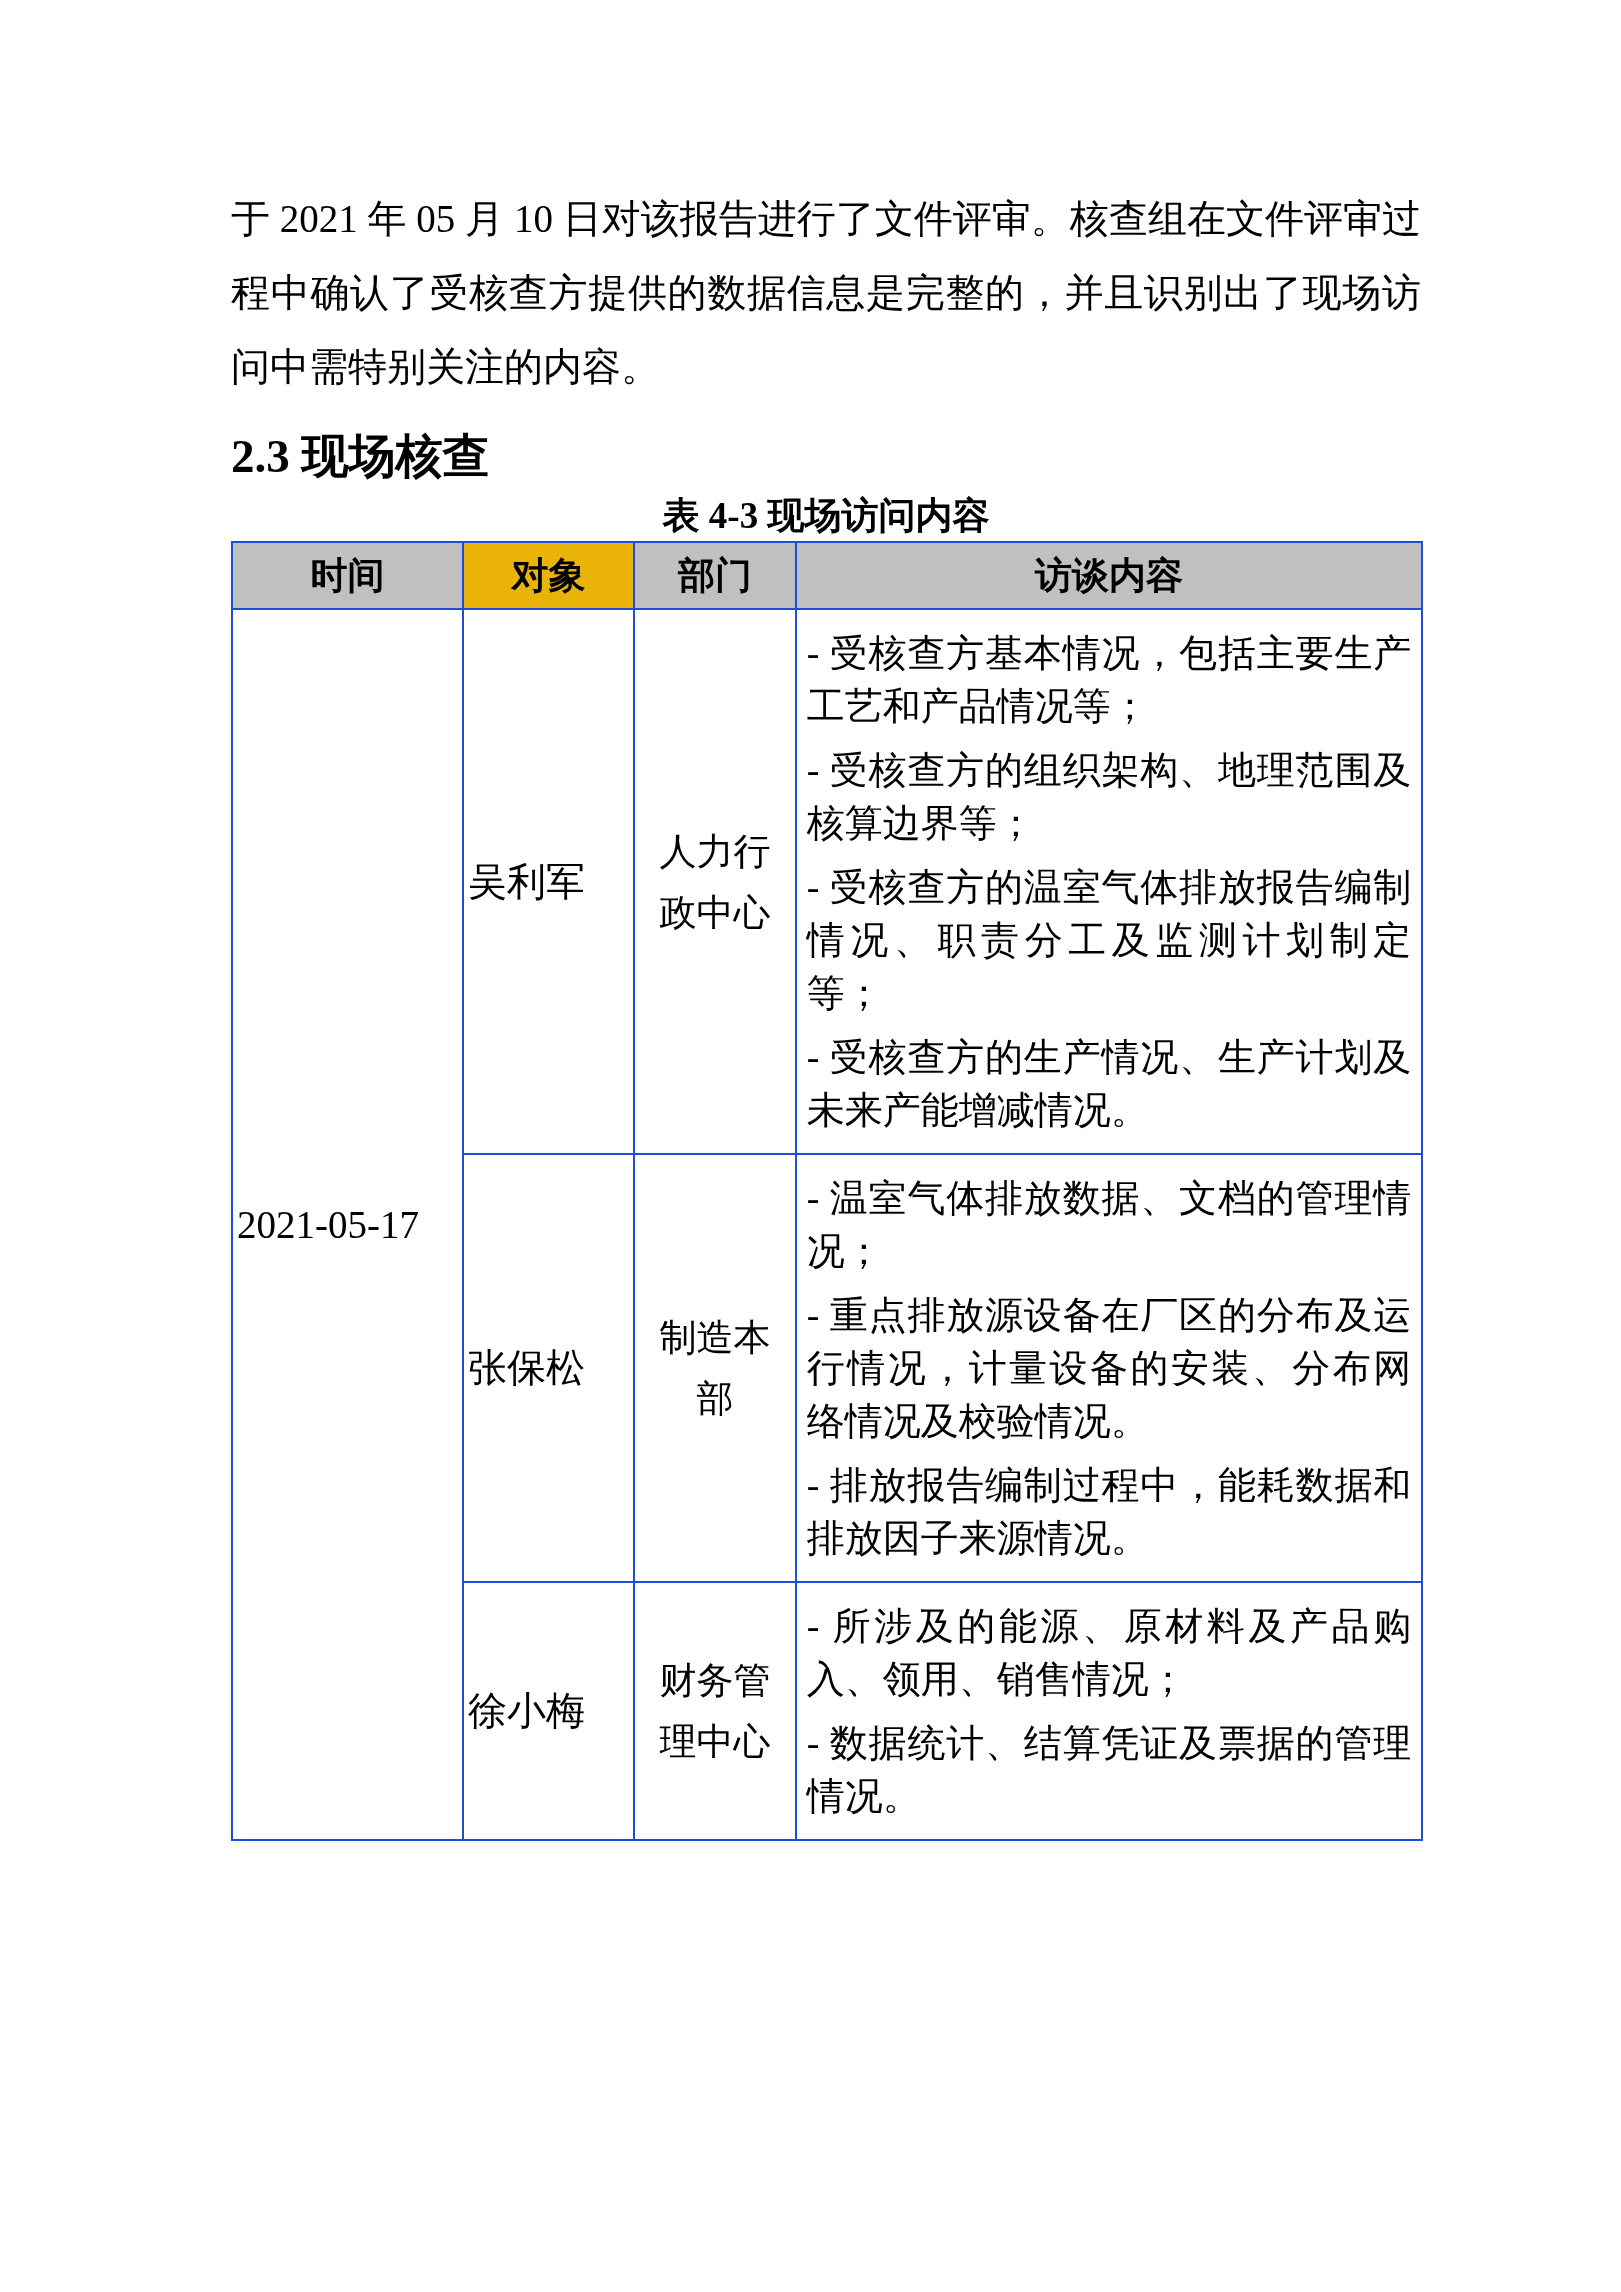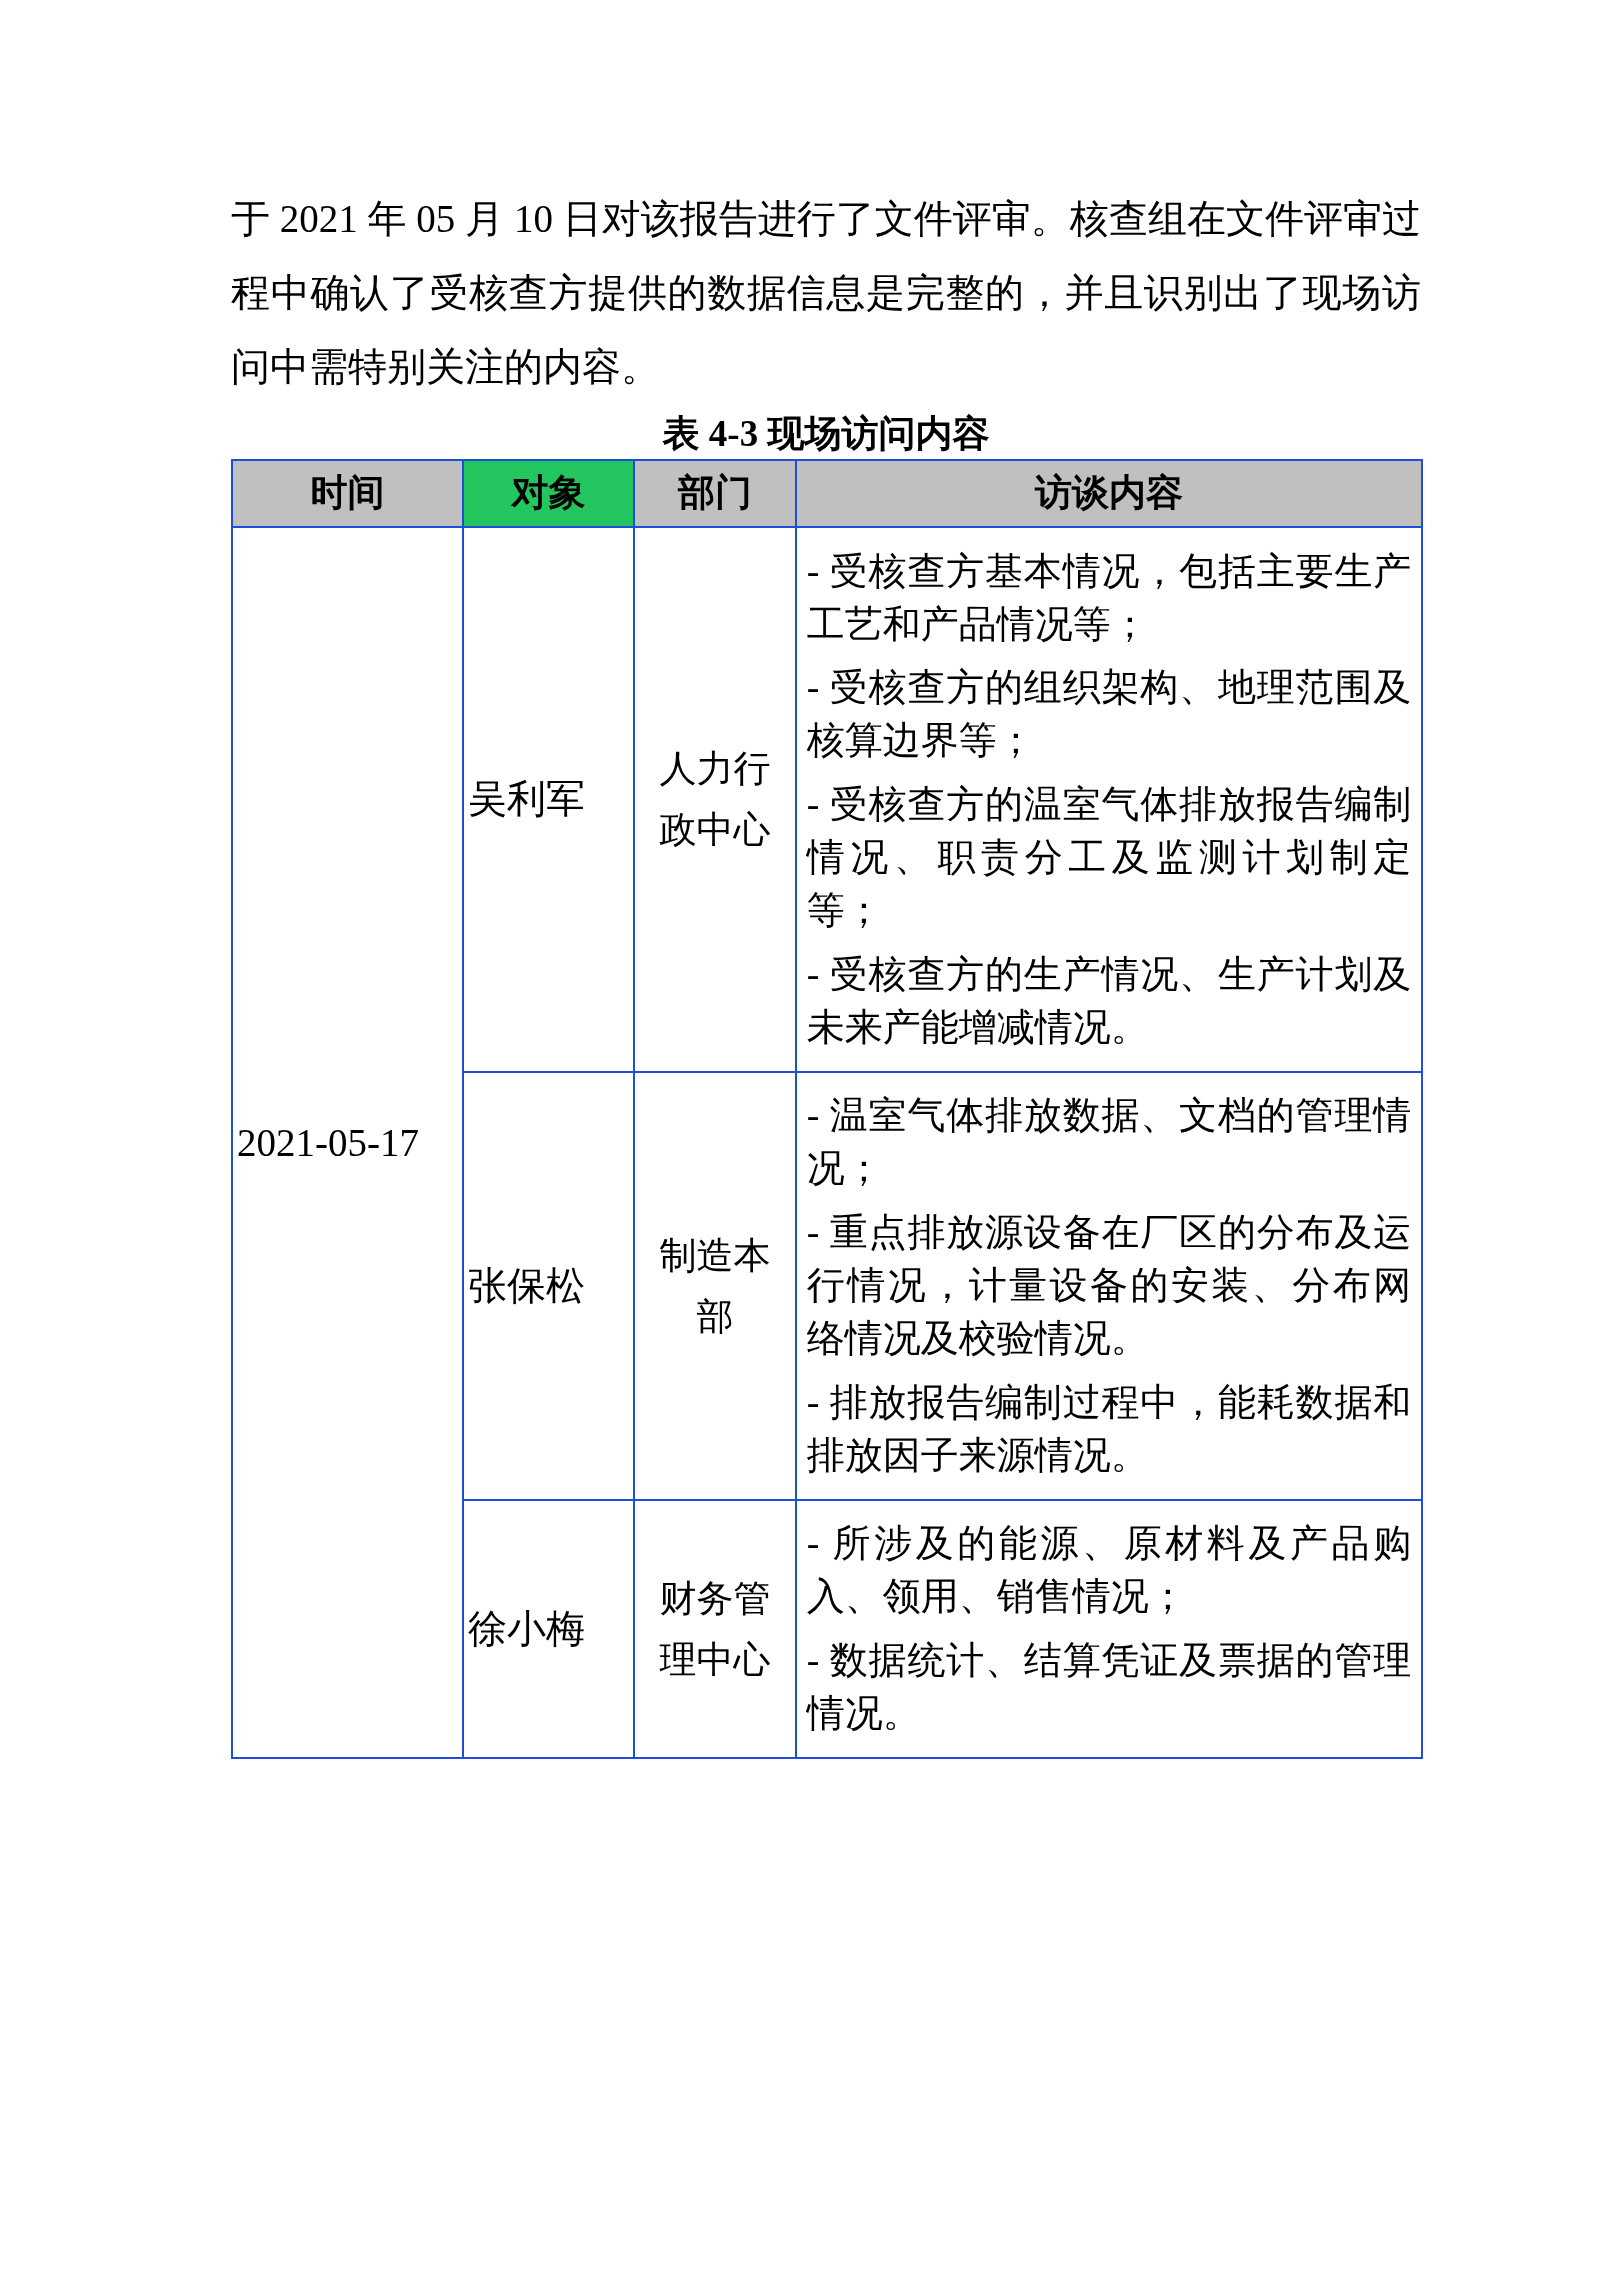--- a/index.html
+++ b/index.html
@@ -99,35 +99,36 @@
   }
 </style>
 </head>
 <body>
 
 <div class="page">
   <div class="content">
 
     <p class="para">于 2021 年 05 月 10 日对该报告进行了文件评审。核查组在文件评审过程中确认了受核查方提供的数据信息是完整的，并且识别出了现场访问中需特别关注的内容。</p>
 
+    <h2 class="heading">2.3 现场核查</h2>
 
 
     <div class="table-caption">表 4-3 现场访问内容</div>
 
     <table class="interview">
       <colgroup>
         <col style="width:231px">
         <col style="width:171px">
         <col style="width:162px">
         <col style="width:626px">
       </colgroup>
       <thead>
         <tr>
           <th style="background:#c0c0c0">时间</th>
-          <th style="background:#22c55e">对象</th>
+          <th style="background:#eab308">对象</th>
           <th style="background:#c0c0c0">部门</th>
           <th style="background:#c0c0c0">访谈内容</th>
         </tr>
       </thead>
       <tbody>
         <tr class="row-1">
           <td class="cell-center" rowspan="3">2021-05-17</td>
           <td class="cell-center">吴利军</td>
           <td class="cell-dept">人力行政中心</td>
           <td class="cell-items">

